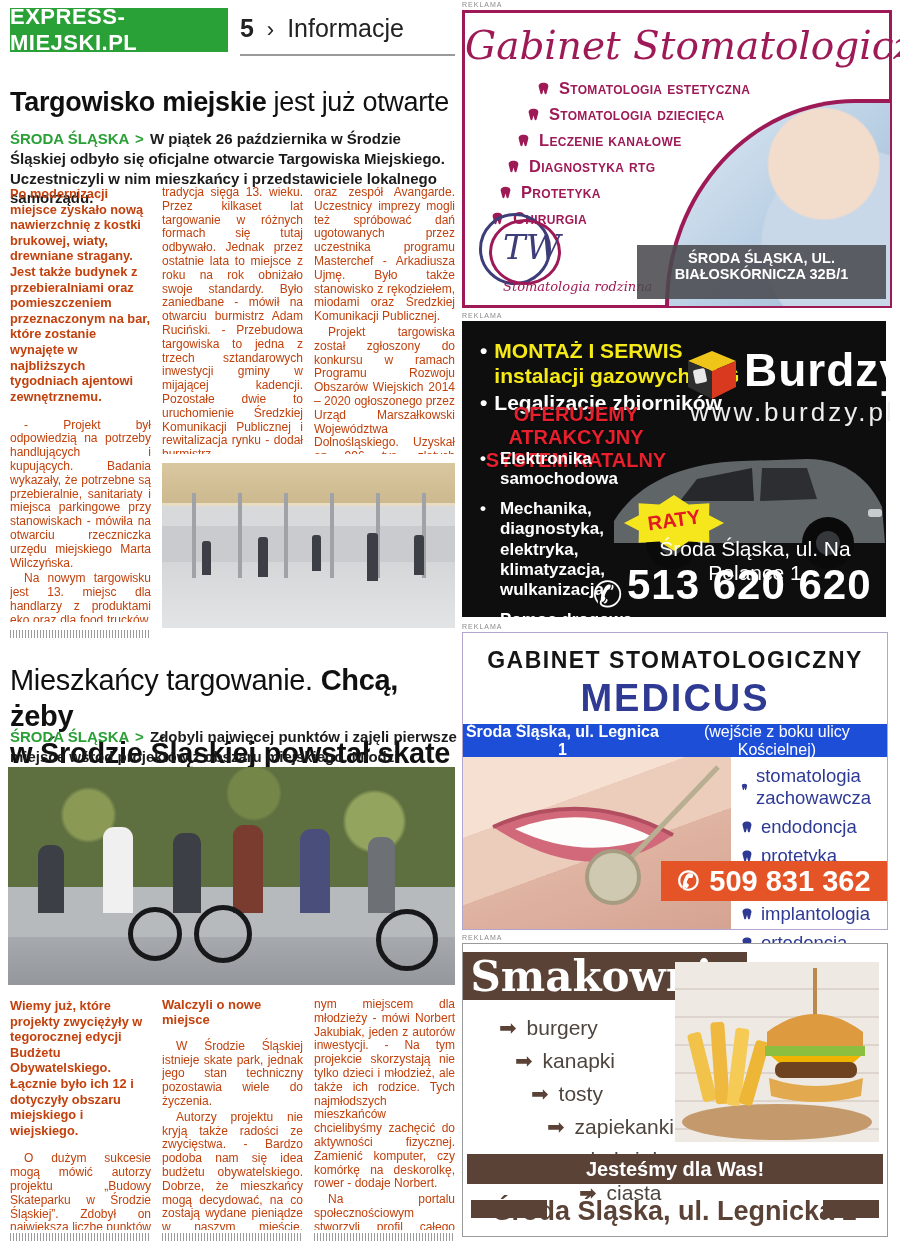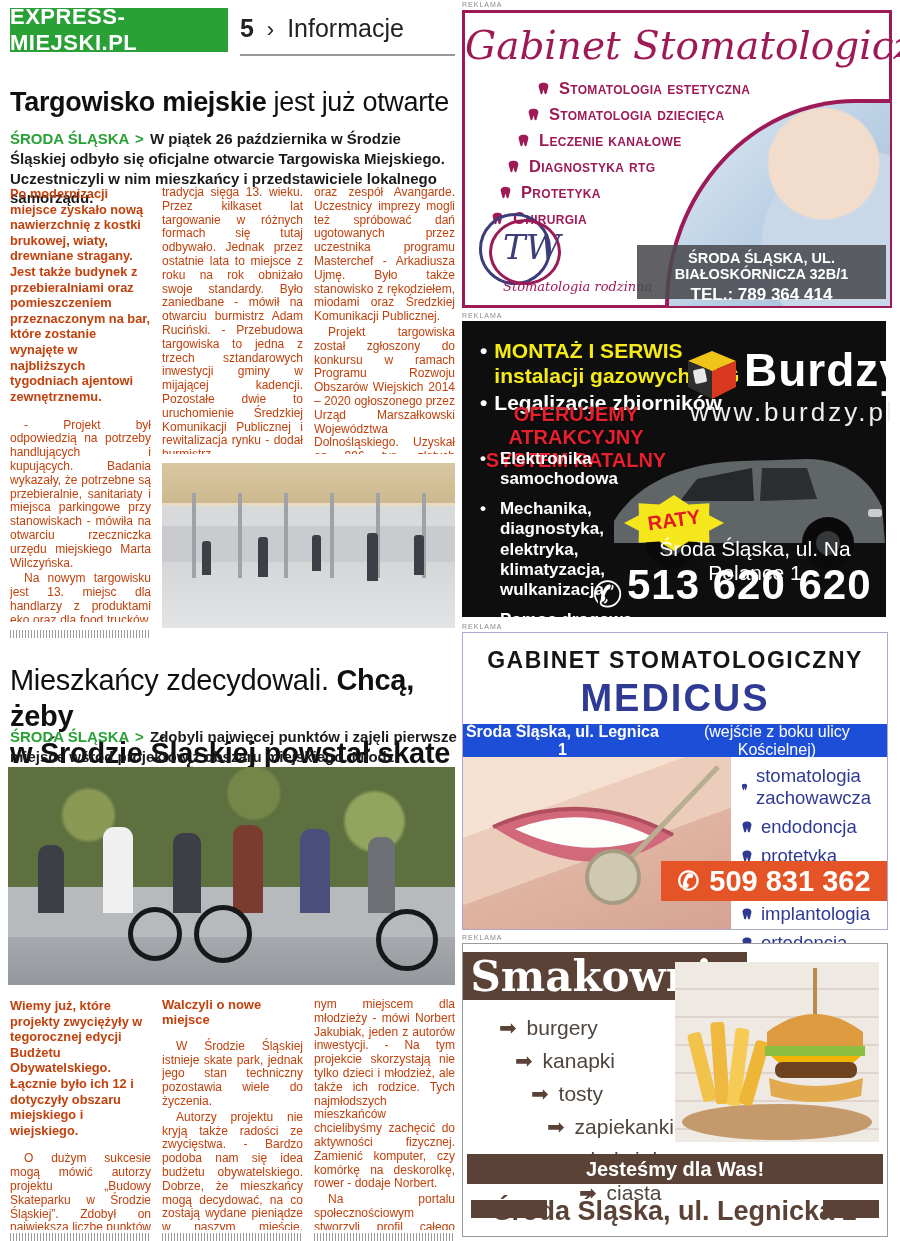--- a/index.html
+++ b/index.html
@@ -133,21 +133,21 @@
   <div class="cols"></div>
   <div class="sil" style="left:40px;top:78px;width:9px;height:34px;"></div>
   <div class="sil" style="left:96px;top:74px;width:10px;height:40px;"></div>
   <div class="sil" style="left:150px;top:72px;width:9px;height:36px;"></div>
   <div class="sil" style="left:205px;top:70px;width:11px;height:48px;"></div>
   <div class="sil" style="left:252px;top:72px;width:10px;height:40px;"></div>
 </div>
 <div class="abs tick" style="left:10px;top:630px;width:141px;"></div>
 
 <div class="abs headline2" style="left:10px;top:662px;width:450px;">
-  <span>Mieszkańcy zdecydowali. </span><span class="b" style="font-weight:bold;">Chcą, żeby</span><br>
+  <span>Mieszkańcy targowanie. </span><span class="b" style="font-weight:bold;">Chcą, żeby</span><br>
   <span class="b" style="font-weight:bold;">w Środzie Śląskiej powstał skate park</span>
 </div>
 <div class="abs lead" style="left:10px;top:727px;width:448px;">
   <span class="loc">ŚRODA ŚLĄSKA</span>
   <span class="mark">&gt;</span>
   <span>Zdobyli najwięcej punktów i zajęli pierwsze miejsce wśród projektów z obszaru miejskiego. Młodzi pokazali, czego chcą w mieście.</span>
 </div>
 
 <div class="abs photo ph-skate" style="left:8px;top:767px;width:447px;height:218px;">
   <div class="sil" style="left:30px;top:78px;width:26px;height:68px;border-radius:10px 10px 0 0;"></div>
@@ -225,21 +225,20 @@
 
   <div class="abs" style="left:14px;top:200px;width:170px;height:86px;">
     <div class="logo-ring" style="left:0;top:0;width:66px;height:66px;border:3px solid #3d3d7a;"></div>
     <div class="logo-ring" style="left:10px;top:6px;width:66px;height:60px;border:3px solid #9e1a57;"></div>
     <div class="abs logo-tw" style="left:24px;top:14px;font-size:34px;font-style:italic;color:#3d3d7a;">TW</div>
     <div class="abs logo-tagline" style="left:24px;top:66px;width:150px;">Stomatologia rodzinna</div>
   </div>
 
   <div class="abs dent-bar" style="left:172px;top:232px;width:249px;height:54px;">
     <div class="l1">ŚRODA ŚLĄSKA, UL. BIAŁOSKÓRNICZA 32B/1</div>
-    <div class="l2">TEL.: 789 364 414</div>
   </div>
 </div>
 
 <div class="abs rek" style="left:462px;top:312px;">REKLAMA</div>
 <div class="abs ad ad-burdzy" style="left:462px;top:321px;width:424px;height:296px;">
 
   <svg class="abs" style="left:140px;top:100px;" width="284" height="160" viewBox="0 0 284 160">
     <path d="M12 100 C35 62 80 42 140 40 L205 38 C245 38 268 60 280 86 L283 122 L12 122 Z" fill="#6f7478" opacity="0.85"></path>
     <path d="M95 58 L150 47 L152 80 L78 80 Z" fill="#26282b"></path>
     <path d="M160 47 L205 47 L215 78 L158 80 Z" fill="#2c2e31"></path>

